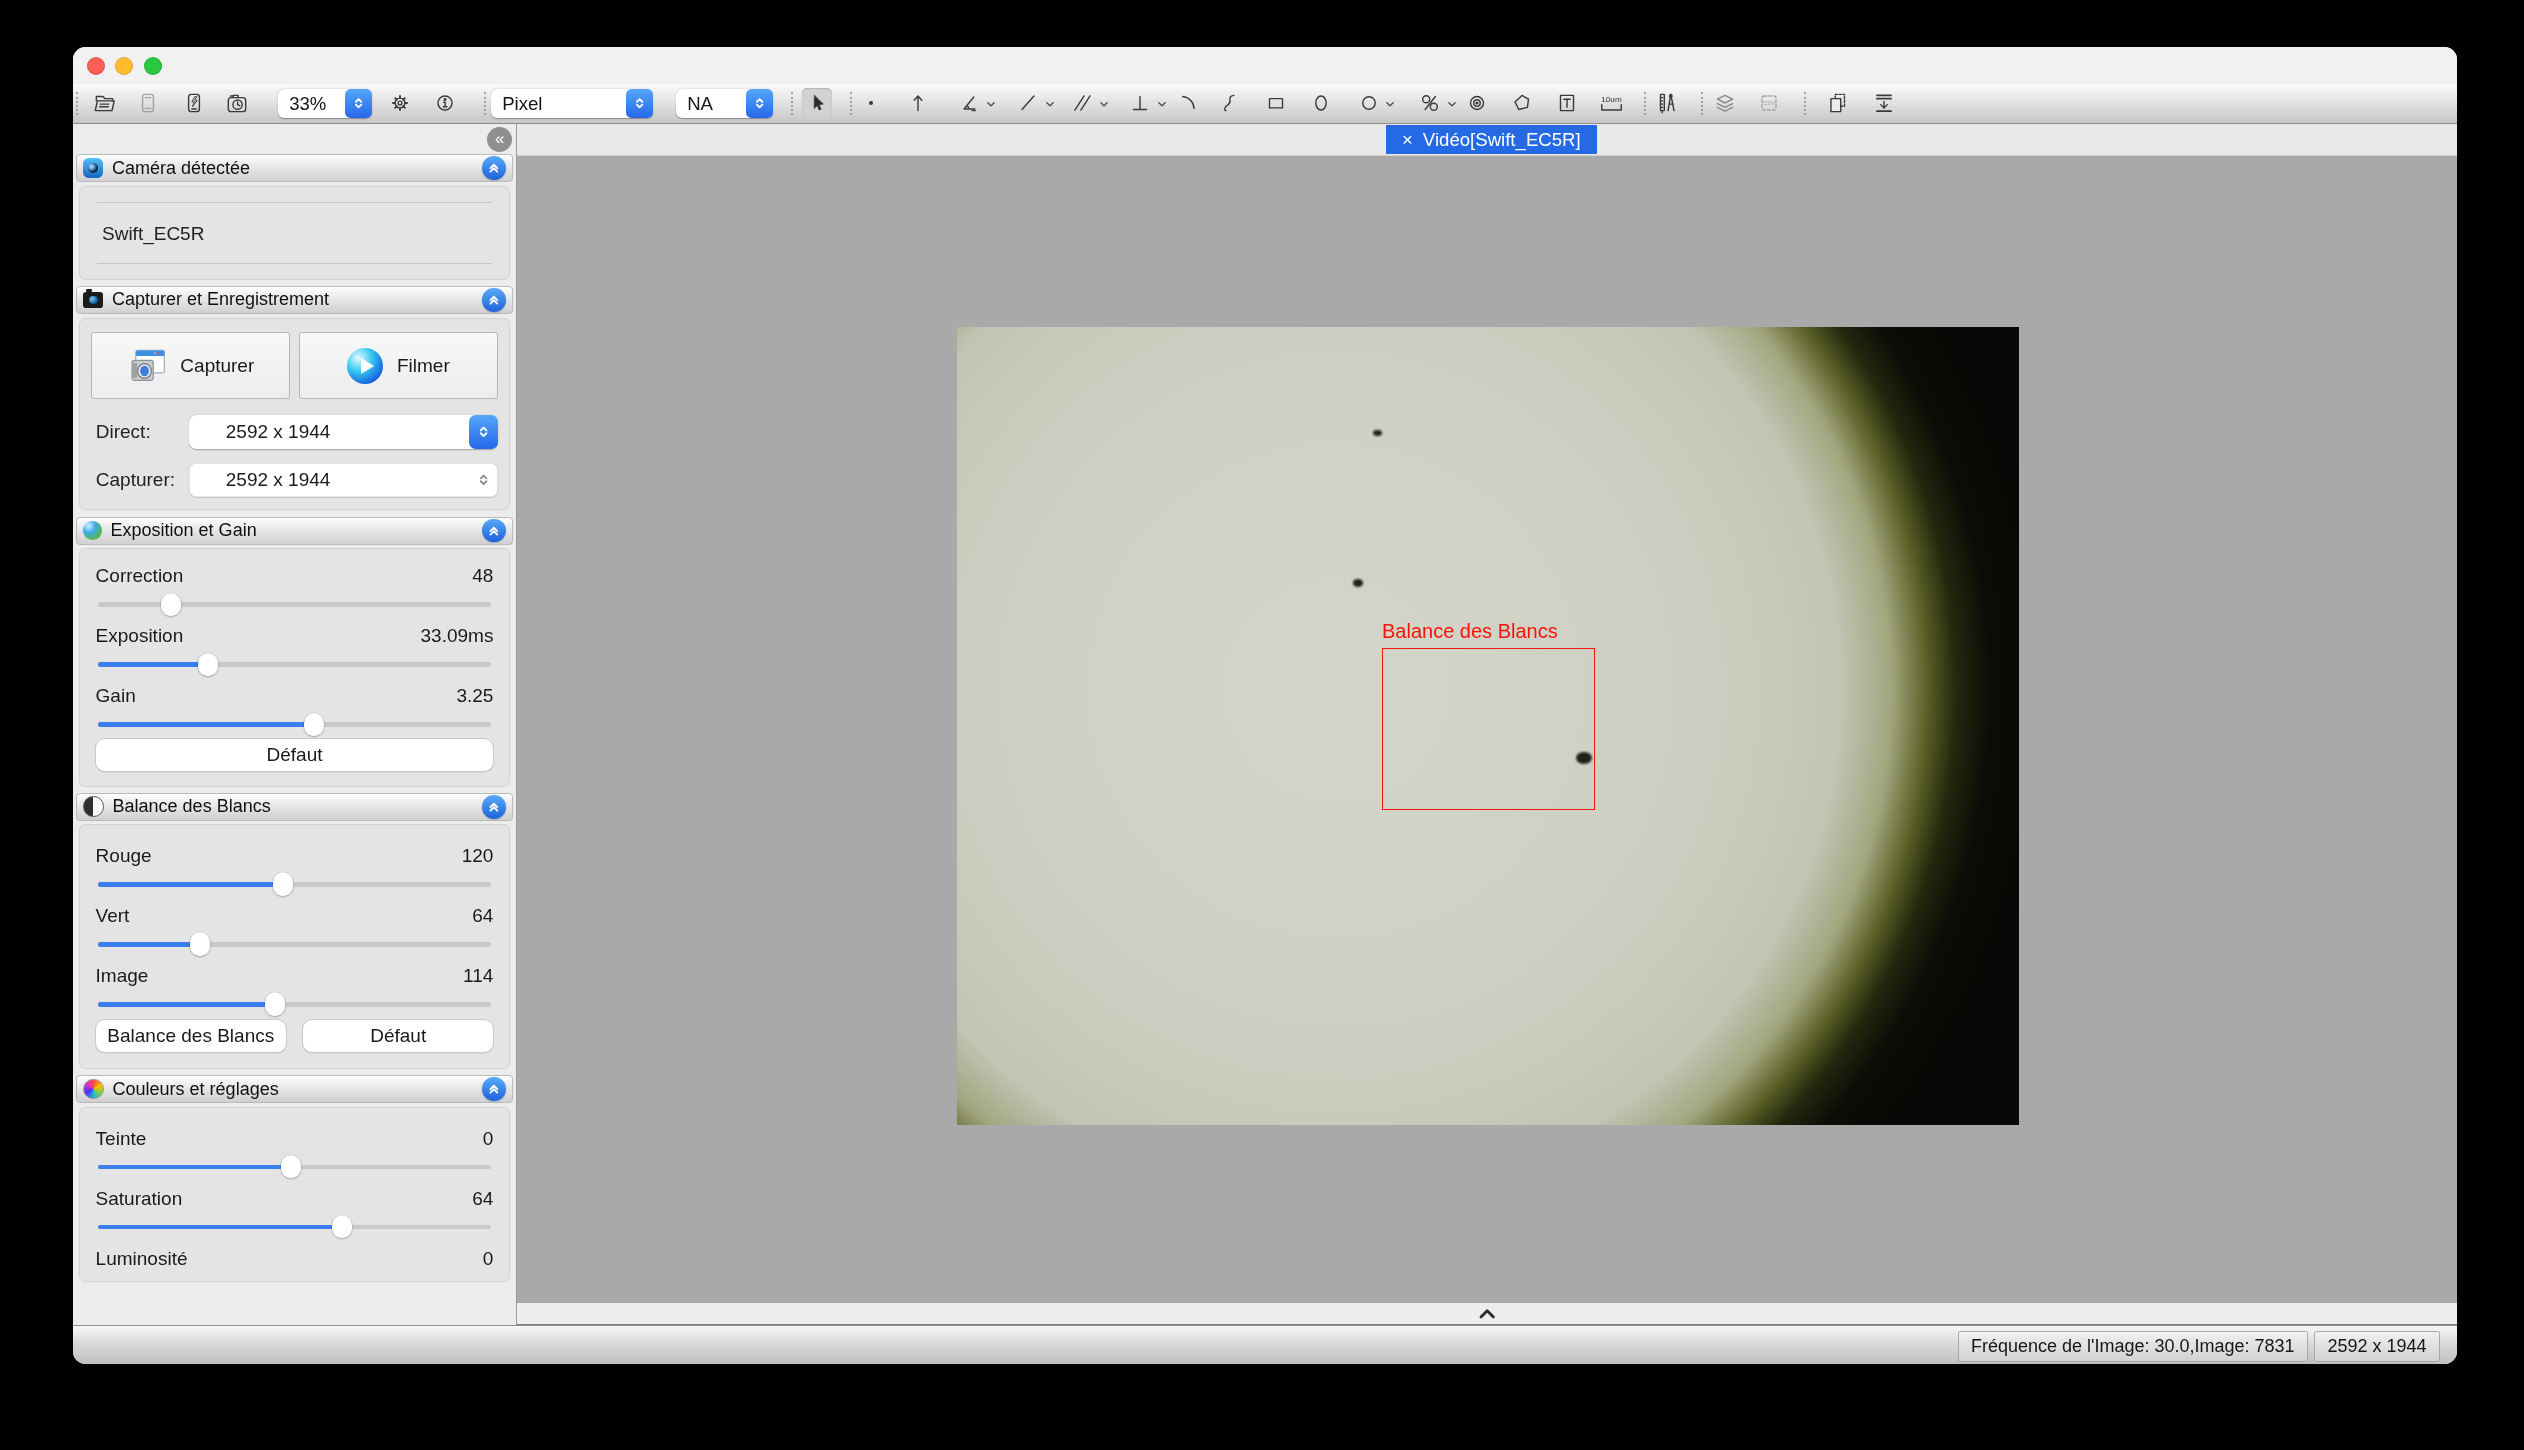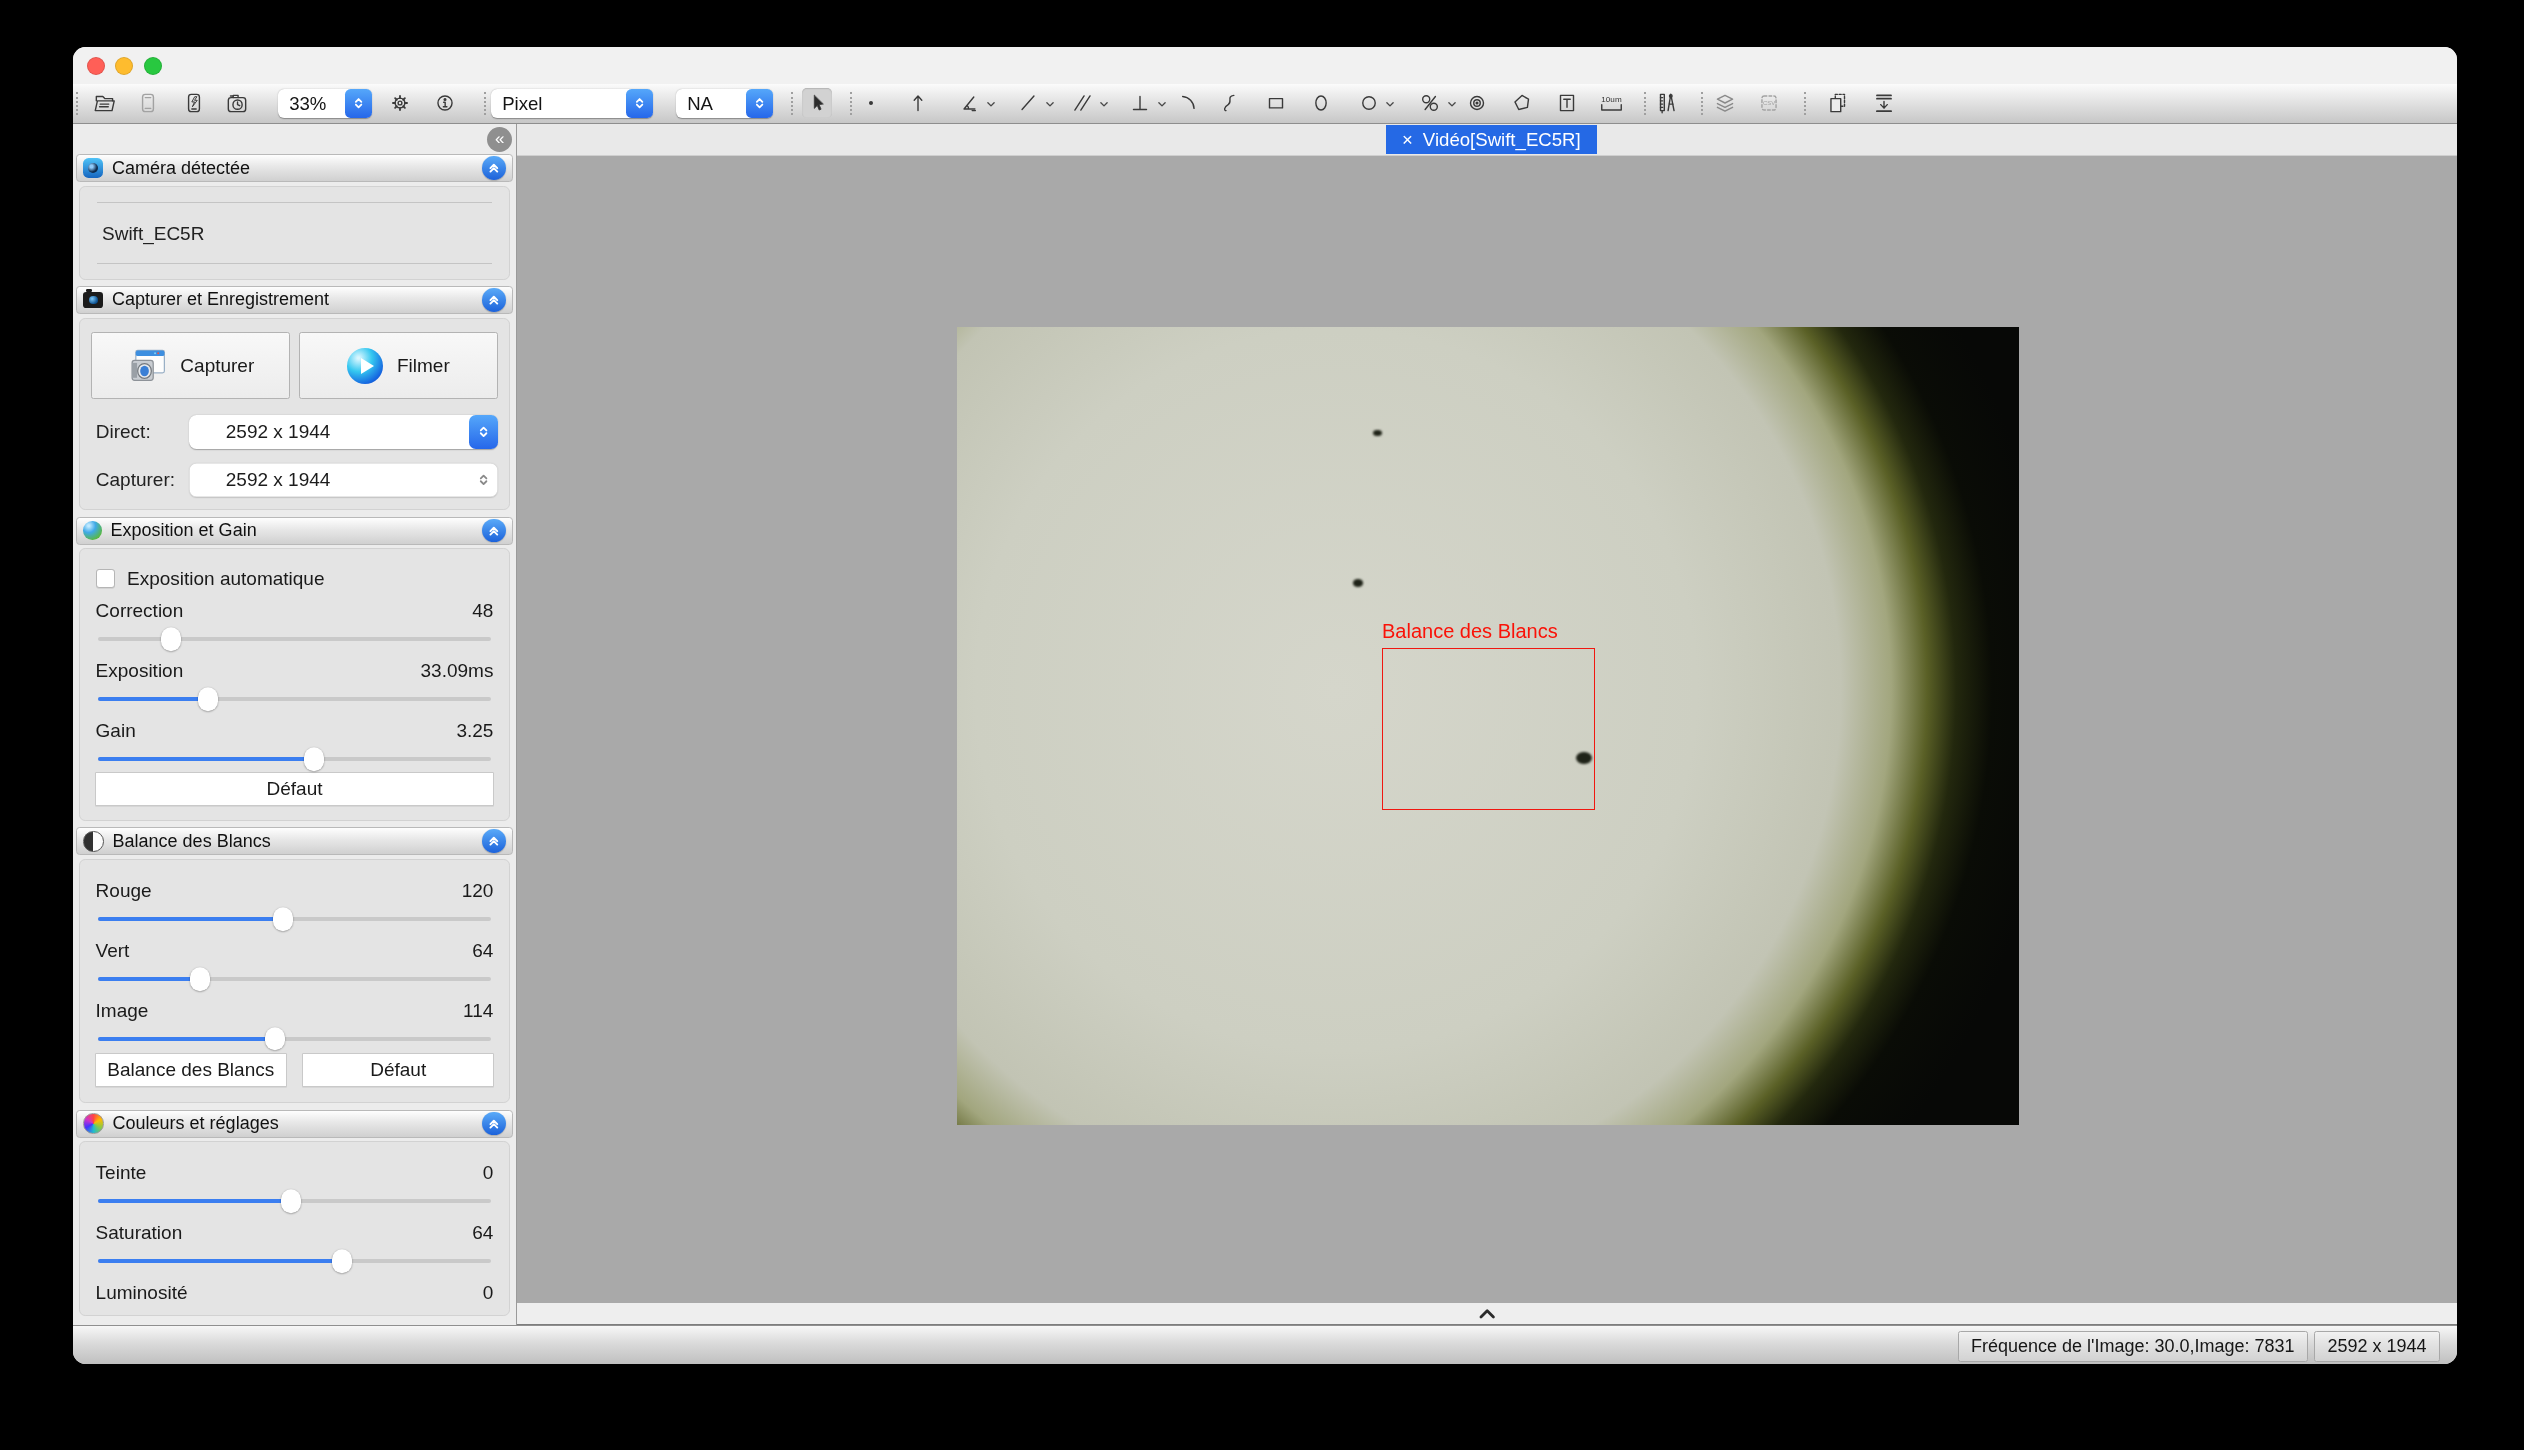--- a/index.html
+++ b/index.html
@@ -69,21 +69,21 @@
   .chkrow{display:flex;align-items:center;gap:12.4px;padding:10px 16px 2.5px;}
   .chk{width:17px;height:17px;background:#fff;border:0.6px solid #b5b5b5;border-radius:3.1px;box-shadow:0 0.6px 0.6px rgba(0,0,0,.15);}
   .chklabel{font-size:19px;color:#1a1a1a;}
   .srow{display:flex;justify-content:space-between;align-items:center;padding:7.5px 16px 0;}
   .slabel{font-size:19px;color:#1a1a1a;}
   .svalue{font-size:19px;color:#1a1a1a;text-align:right;}
   .strack{position:relative;height:4.3px;margin:15px 18.6px 11.2px;background:#c9c9c9;border-radius:2.5px;}
   .sfill{position:absolute;left:0;top:0;bottom:0;background:#3b7ef0;border-radius:2.5px;}
   .sthumb{position:absolute;top:50%;width:20px;height:23.6px;background:#fff;border-radius:10px;
           transform:translate(-50%,-50%);box-shadow:0 0.6px 1.9px rgba(0,0,0,.4);}
-  .pillbtn{height:32px;background:#fff;border:0.6px solid #c9c9c9;border-radius:1px;
+  .pillbtn{height:32px;background:#fff;border:0.6px solid #c9c9c9;border-radius:10px;
            font-size:19px;color:#1a1a1a;display:flex;align-items:center;justify-content:center;
            box-shadow:0 0.6px 0.6px rgba(0,0,0,.12);}
   .defaut-wide{margin:10px 15px 2.5px;}
   .btnrow2{display:flex;gap:15px;margin:12.4px 15px 3.7px;}
   .btnrow2 .pillbtn{flex:1;}
   
   .main{flex:1;display:flex;flex-direction:column;min-width:0;}
   .tabstrip{height:31px;background:#e9e9e9;border-bottom:0.6px solid #cfcfcf;position:relative;flex:none;}
   .tab{position:absolute;left:869px;top:1.2px;height:29px;background:#2569e5;color:#fff;
        display:flex;align-items:center;gap:10px;padding:0 16px;font-size:18.6px;}
@@ -479,24 +479,20 @@
         <span class="phi-expo ph-icon"></span>
         <span class="ph-title">Exposition et Gain</span>
         <span class="collapse-btn">
           <svg width="13.7" height="13.7" viewBox="0 0 20 20">
             <path d="M5 10.5 L10 5.5 L15 10.5"></path>
               <path d="M5 15.5 L10 10.5 L15 15.5"></path>
           </svg>
         </span>
       </div>
       <div class="panel-body slider-body">
-        <div class="chkrow">
-          <span class="chk"></span>
-          <span class="chklabel">Exposition automatique</span>
-        </div>
         <div class="srow">
           <span class="slabel">Correction</span>
           <span class="svalue">48</span>
         </div>
         <div class="strack">
           <div class="sfill" style="width: 0%;"></div>
           <div class="sthumb" style="left: 18.5%;"></div>
         </div>
         <div class="srow">
           <span class="slabel">Exposition</span>

